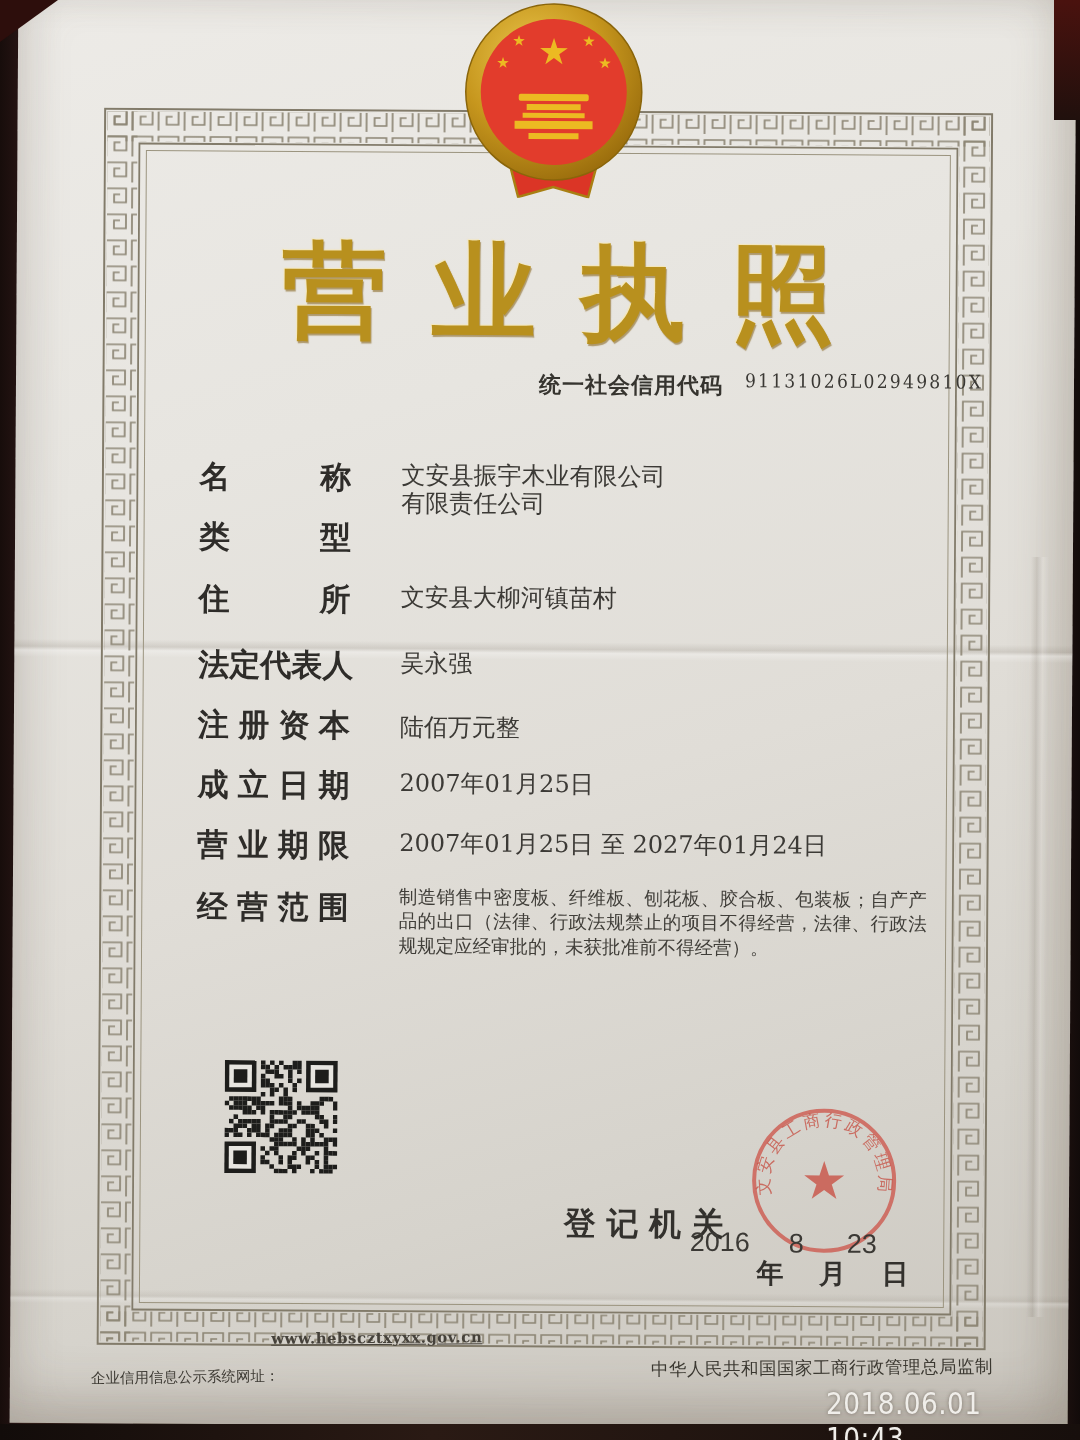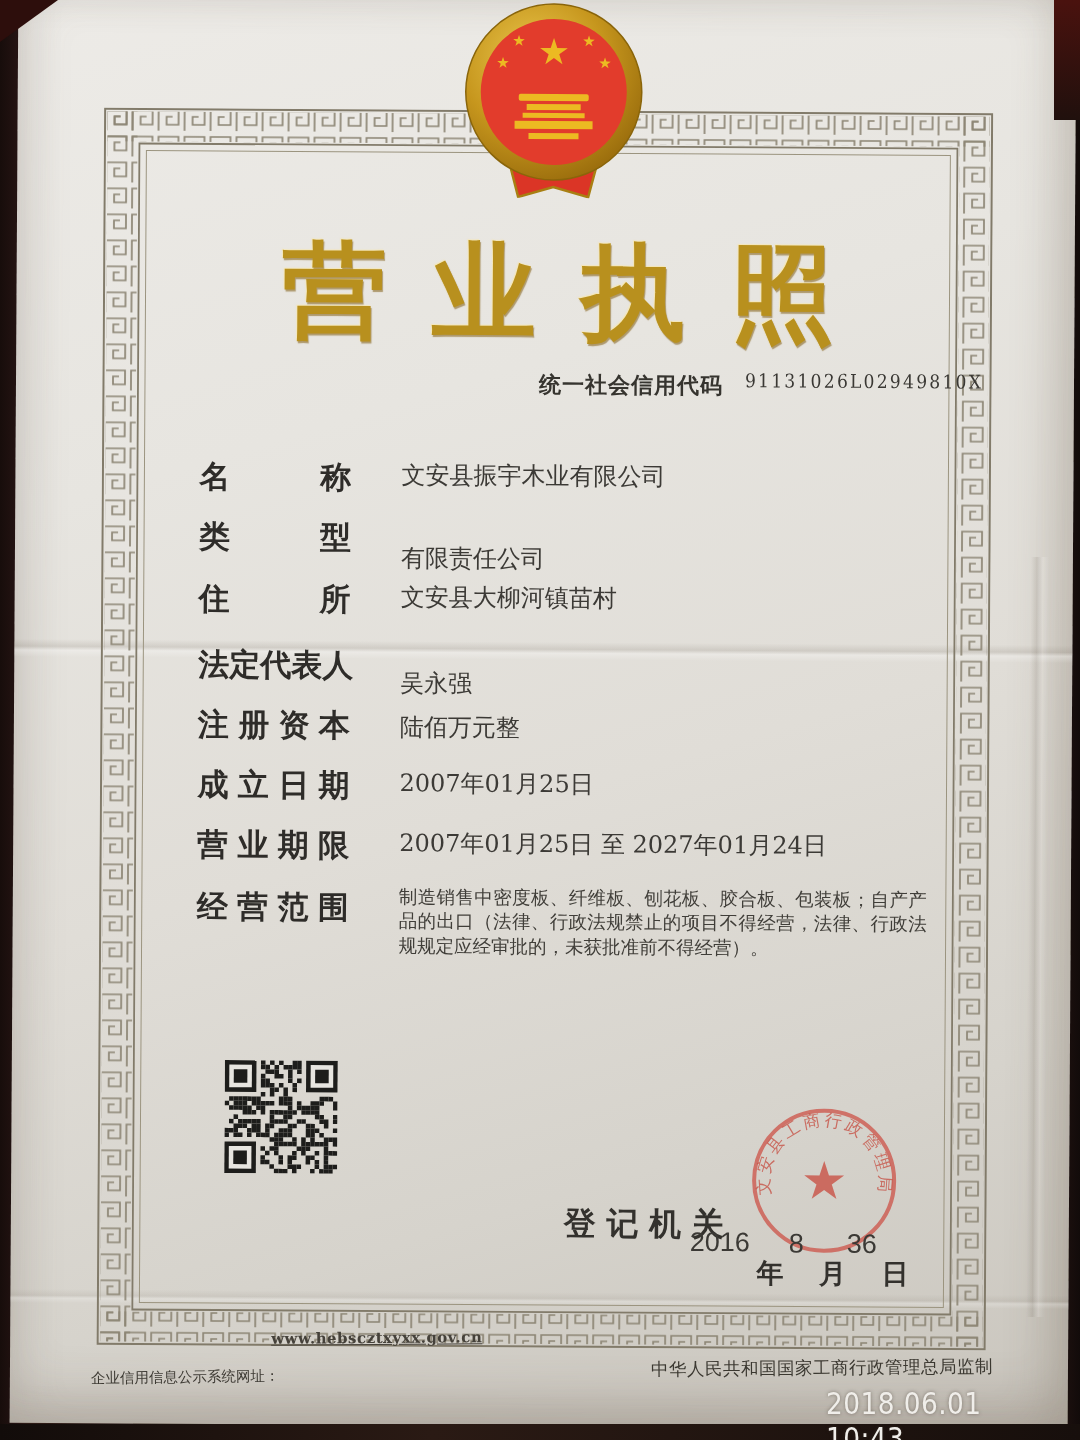--- a/index.html
+++ b/index.html
@@ -132,36 +132,36 @@
       <div class="field-label" style="top:464px">
           <span>名</span>
           <span>称</span>
         </div>
       <div class="field-value" style="top:462px">文安县振宇木业有限公司</div>
 
       <div class="field-label" style="top:524px">
           <span>类</span>
           <span>型</span>
         </div>
-      <div class="field-value" style="top:545px">有限责任公司</div>
+      <div class="field-value" style="top:490px">有限责任公司</div>
 
       <div class="field-label" style="top:586px">
           <span>住</span>
           <span>所</span>
         </div>
       <div class="field-value" style="top:584px">文安县大柳河镇苗村</div>
 
       <div class="field-label" style="top:652px">
           <span>法</span>
           <span>定</span>
           <span>代</span>
           <span>表</span>
           <span>人</span>
         </div>
-      <div class="field-value" style="top:670px">吴永强</div>
+      <div class="field-value" style="top:650px">吴永强</div>
 
       <div class="field-label" style="top:712px">
           <span>注</span>
           <span>册</span>
           <span>资</span>
           <span>本</span>
         </div>
       <div class="field-value" style="top:714px">陆佰万元整</div>
 
       <div class="field-label" style="top:772px">
@@ -439,21 +439,21 @@
       <circle cx="85" cy="85" r="70" fill="none" stroke="rgba(205,87,76,.85)" stroke-width="4"></circle>
       <path id="sealArc" d="M 33 103 A 55 55 0 1 1 137 103" fill="none"></path>
       <text font-size="17" fill="rgba(198,72,60,.8)" letter-spacing="3" font-family="DejaVu Sans, sans-serif">
         <textPath href="#sealArc" startOffset="4">文安县工商行政管理局</textPath>
       </text>
       <text x="85" y="103" text-anchor="middle" font-size="52" fill="rgba(200,74,62,.82)" font-family="DejaVu Sans, sans-serif">★</text>
     </svg>
 
     <span class="d-num d-year">2016</span>
     <span class="d-num d-month">8</span>
-    <span class="d-num d-day">36</span>
+    <span class="d-num d-day">23</span>
     <div class="date-units">
       <span>年</span>
       <span>月</span>
       <span>日</span>
     </div>
 
     <span class="border-url">www.hebscztxyxx.gov.cn</span>
     <span class="site-label">企业信用信息公示系统网址：</span>
     <span class="supervisor">中华人民共和国国家工商行政管理总局监制</span>
 

